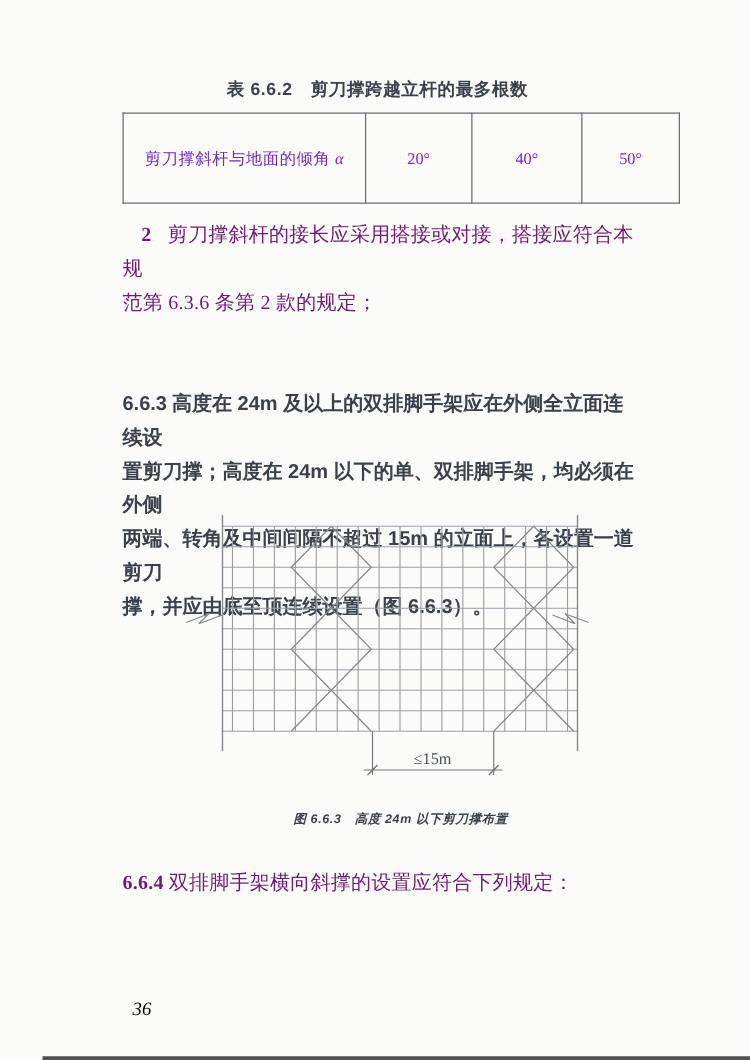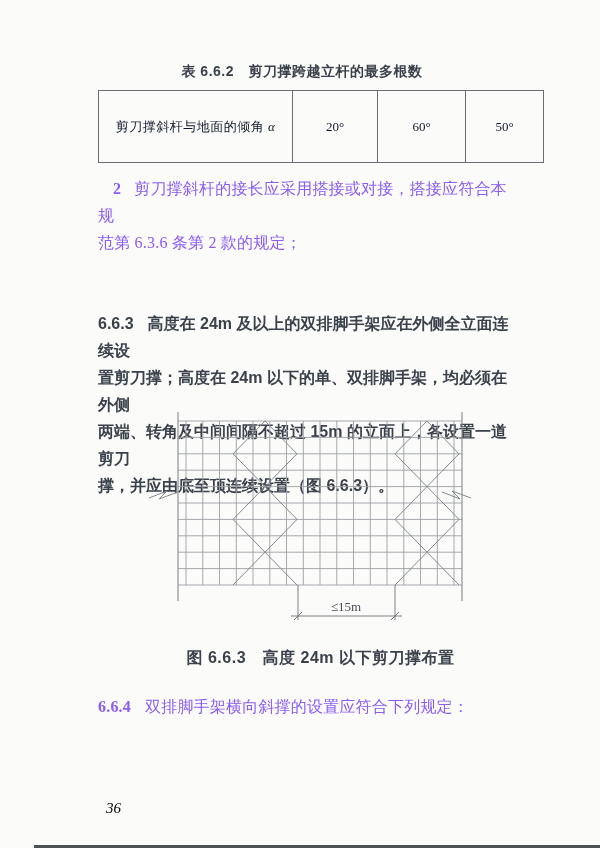--- a/index.html
+++ b/index.html
@@ -11,44 +11,44 @@
   }
   .abs { position:absolute; }
   .tbl-title {
     top:63px; left:98px; width:408px; text-align:center;
     font-family:"Liberation Sans","DejaVu Sans",sans-serif;
     font-weight:bold; font-size:14px; color:#3b414b; letter-spacing:0.5px;
   }
   table.spec {
     position:absolute; top:90px; left:98px; width:445px; height:73px;
     border-collapse:collapse; table-layout:fixed;
-    font-size:13px; color:#0f172a;
+    font-size:13px; color:#6d28d9;
   }
   table.spec td {
     border:1px solid #6a6e74; text-align:center; vertical-align:middle;
     height:36px; padding:0 4px;
   }
   table.spec { border:1.5px solid #53575d; }
   table.spec td.lbl { letter-spacing:0.5px; }
   .para {
     left:98px; width:412px; font-size:16px; line-height:27px;
-    color:#8b5cf6; text-indent:15px; letter-spacing:0.2px;
+    color:#701a75; text-indent:15px; letter-spacing:0.2px;
   }
   .para .num { font-weight:bold; margin-right:13px; }
   .para.clause { text-indent:0; }
-  .para.clause .num { margin-right:14px; }
+  .para.clause .num { margin-right:4px; }
   .para.boldall {
     font-family:"Liberation Sans","DejaVu Sans",sans-serif;
     font-weight:bold; color:#3b414b; letter-spacing:0;
   }
   .fig { top:404px; left:145px; width:330px; height:222px; }
   .fig-caption {
     top:648px; left:98px; width:445px; text-align:center;
     font-family:"Liberation Sans","DejaVu Sans",sans-serif;
-    font-weight:bold; font-size:16px; color:#3b414b; letter-spacing:0.5px;
+    font-weight:bold; font-size:10px; color:#3b414b; letter-spacing:0.5px;font-style:italic;
   }
   .pageno {
     top:800px; left:106px; font-style:italic; font-size:15px; color:#000000;
   }
   .scan-edge { top:845px; left:34px; width:566px; height:3px; background:#4d5055; }
   .dim-label {
     font-family:"Liberation Serif","DejaVu Serif",serif;
     font-size:13px; fill:#4a4f57;
   }
 </style>
@@ -63,21 +63,21 @@
     <colgroup>
       <col style="width:194px">
         <col style="width:85px">
       <col style="width:88px">
         <col style="width:78px">
     </colgroup>
     <tbody>
         <tr>
       <td class="lbl"><span>剪刀撑斜杆与地面的倾角</span> <i>α</i></td>
       <td>20°</td>
-      <td>60°</td>
+      <td>40°</td>
       <td>50°</td>
     </tr>
   </tbody>
     </table>
 
   <div class="abs para" style="top:175px">
     <span class="num">2</span><span>剪刀撑斜杆的接长应采用搭接或对接，搭接应符合本规<br>范第 6.3.6 条第 2 款的规定；</span>
   </div>
 
 

